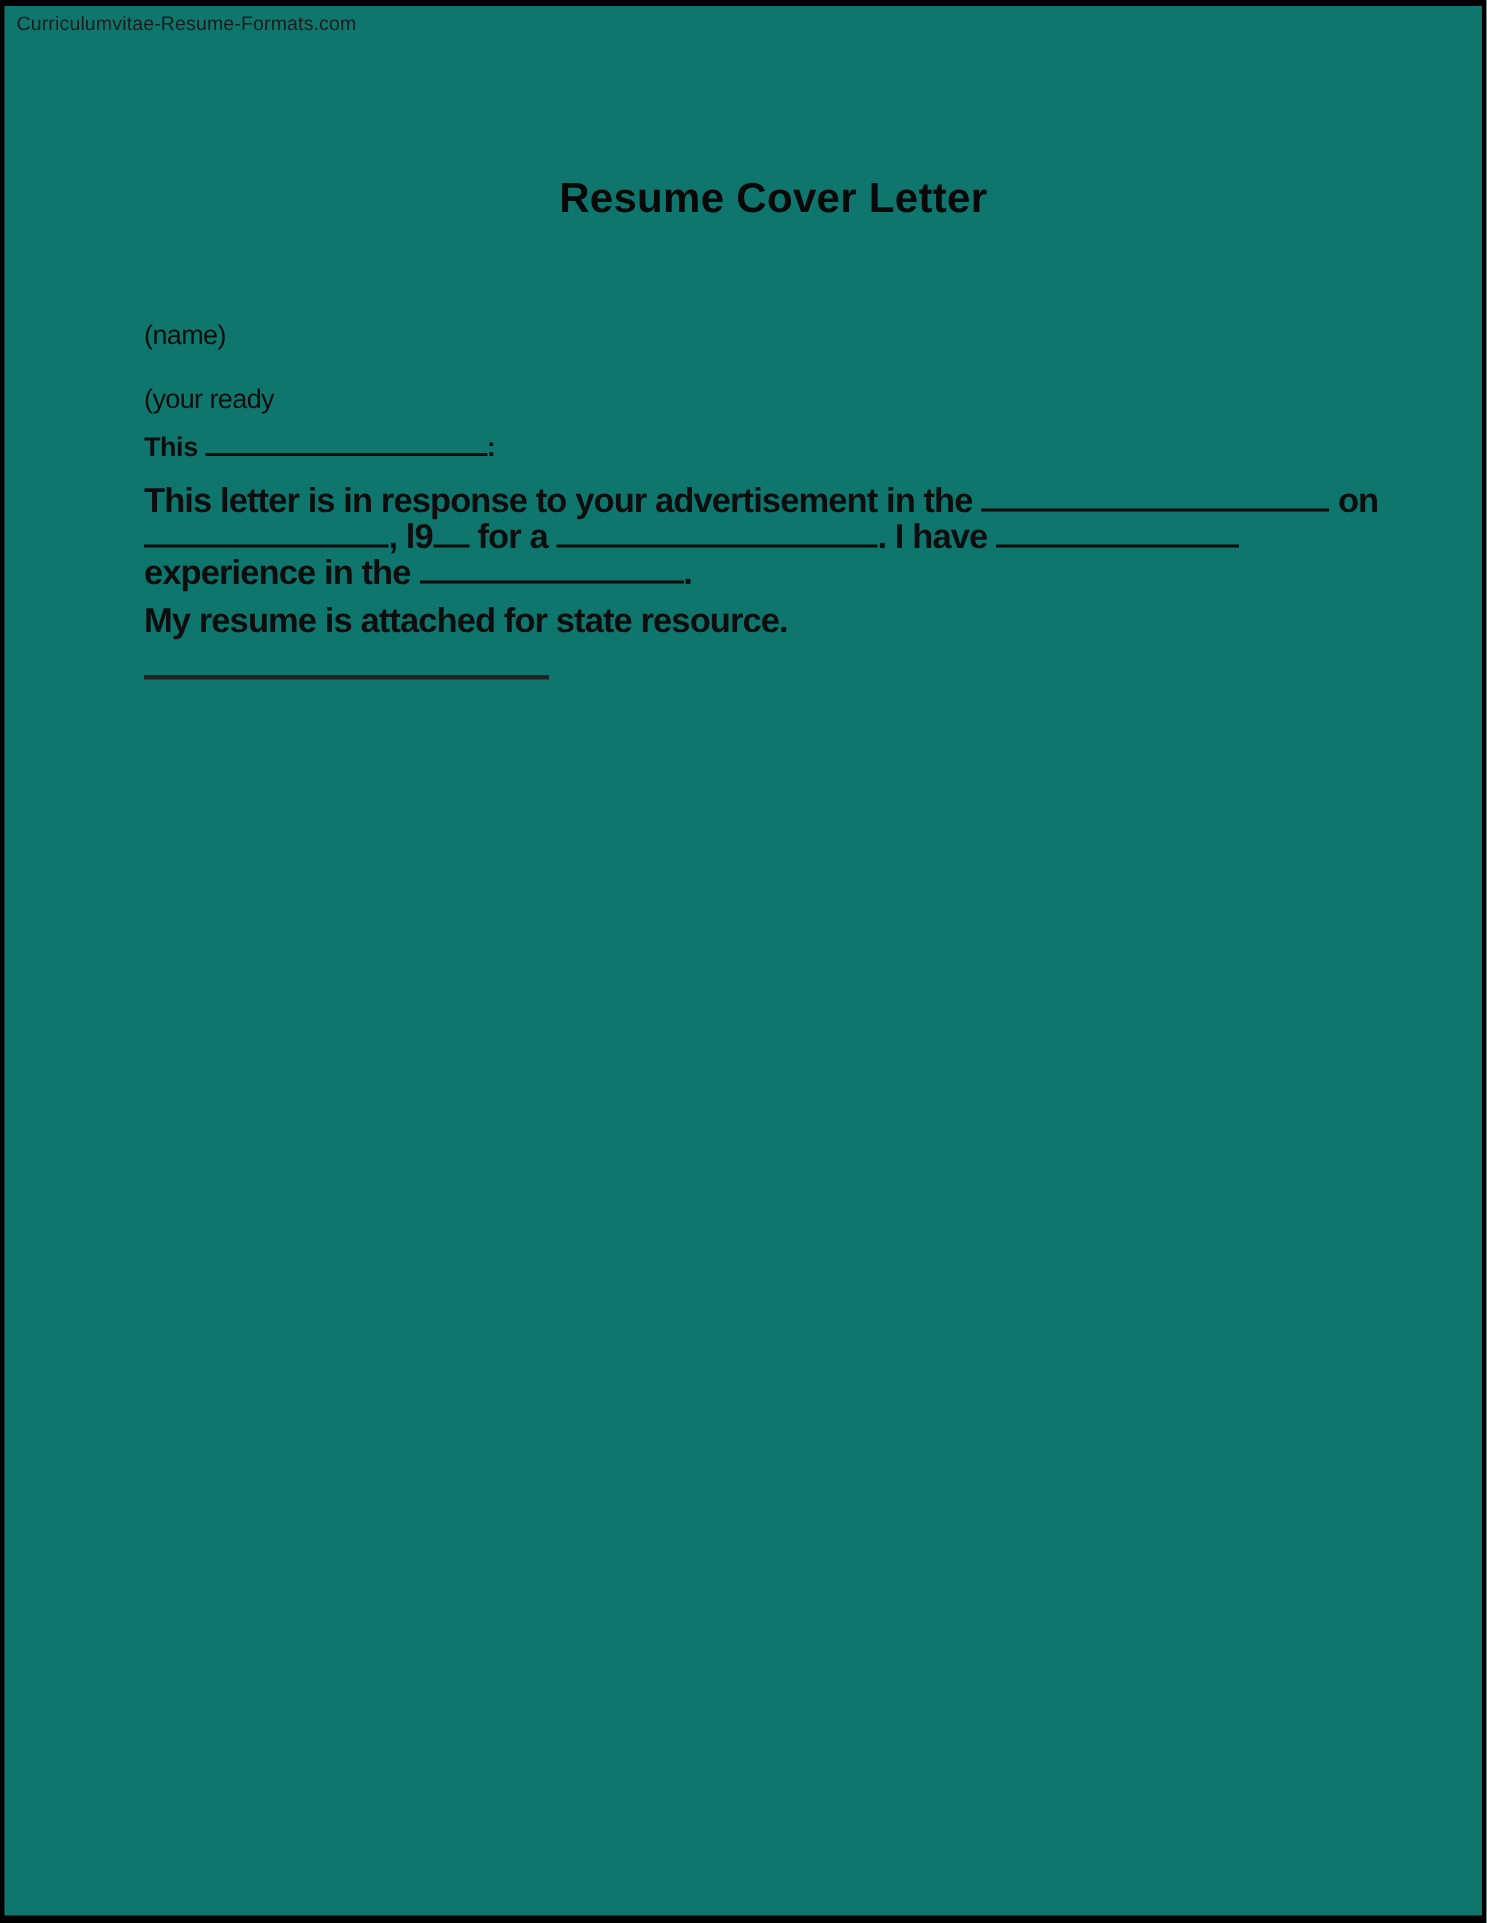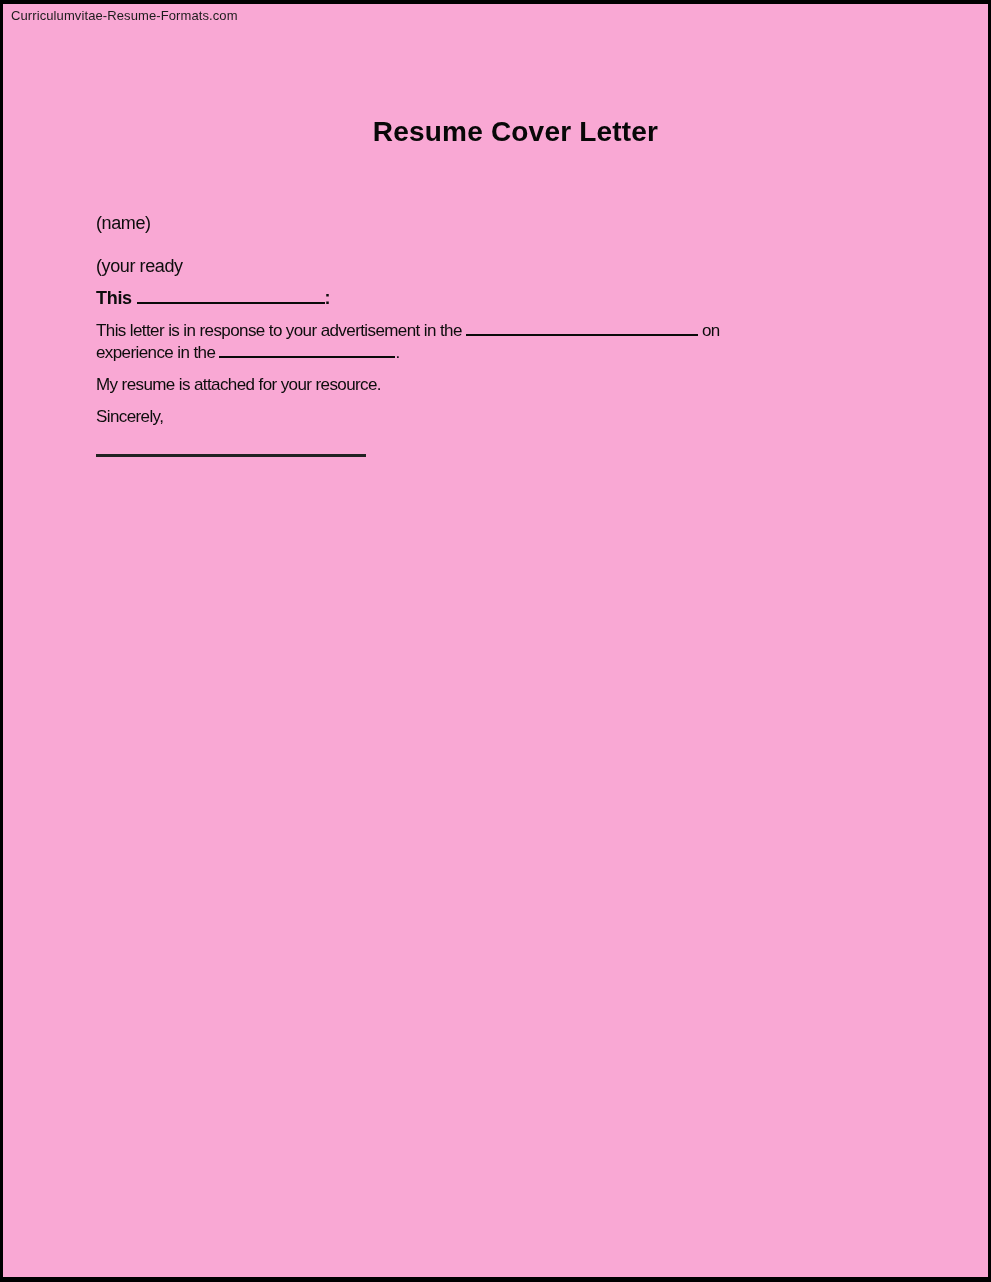--- a/index.html
+++ b/index.html
@@ -6,21 +6,21 @@
   html, body { background: #ffffff; }
   body {
     font-family: "Liberation Sans", "DejaVu Sans", sans-serif;
     color: #0d0d0d;
     width: 991px;
   }
   .frame {
     position: relative;
     width: 991px;
     height: 1282px;
-    background: #f9a8d4;
+    background: #0f766e;
     border: 4px solid #000;
     border-left-width: 3px;
     border-right-width: 3px;
     border-bottom-width: 5px;
     overflow: hidden;
   }
   .watermark {
     position: absolute;
     top: 4px;
     left: 8px;
@@ -55,22 +55,22 @@
   }
   .salutation {
     margin-top: 9px;
     font-size: 18px;
     font-weight: bold;
     line-height: 23px;
     letter-spacing: -0.3px;
     white-space: nowrap;
   }
   .body-line {
-    font-size: 17px;
-    font-weight: normal;
+    font-size: 23px;
+    font-weight: bold;
     line-height: 22px;
     letter-spacing: -0.6px;
     white-space: nowrap;
   }
   .gap-top { margin-top: 10px; }
   .blank {
     display: inline-block;
     height: 0.92em;
     border-bottom: 2px solid #0a0a0a;
     vertical-align: baseline;
@@ -93,24 +93,24 @@
 
   <div class="content">
 
     <div class="addr-line">(name)</div>
     <div class="addr-line">(your ready</div>
 
     <div class="salutation"><span>This </span><span class="blank" style="width:188px"></span><span>:</span></div>
 
     <div class="body-line gap-top"><span>This letter is in response to your advertisement in the </span><span class="blank" style="width:232px"></span><span> on</span></div>
 
+    <div class="body-line"><span class="blank" style="width:163px"></span><span>, l9</span><span class="blank" style="width:24px"></span><span> for a </span><span class="blank" style="width:214px"></span><span>. I have </span><span class="blank" style="width:162px"></span></div>
 
     <div class="body-line"><span>experience in the </span><span class="blank" style="width:176px"></span><span>.</span></div>
 
 
-    <div class="body-line gap-top">My resume is attached for your resource.</div>
+    <div class="body-line gap-top">My resume is attached for state resource.</div>
 
-    <div class="body-line gap-top">Sincerely,</div>
 
     <div class="sig-line"></div>
 
   </div>
 </div>
 
 </body></html>

